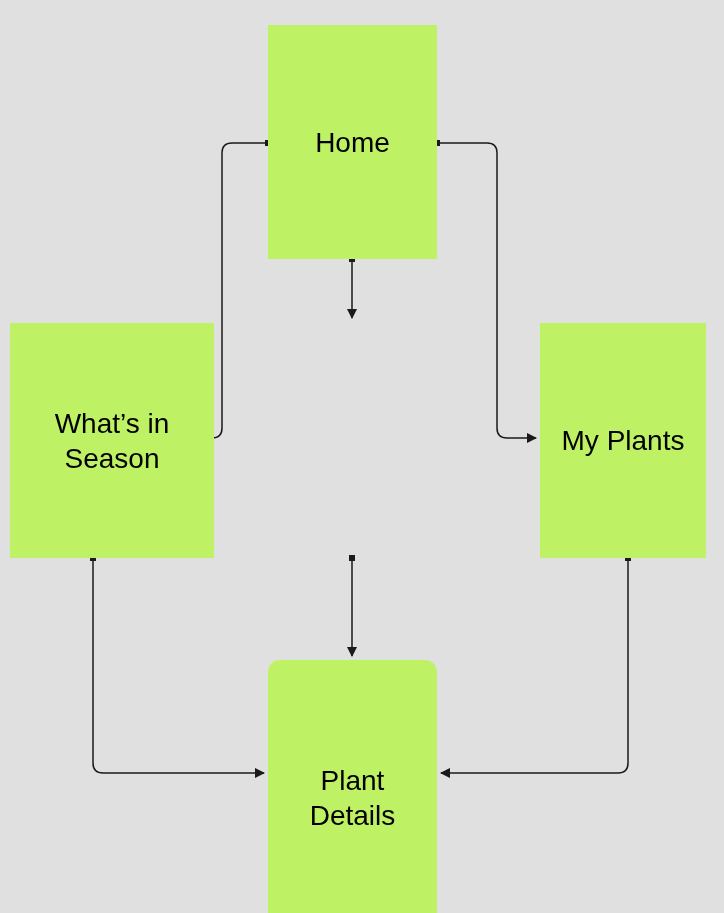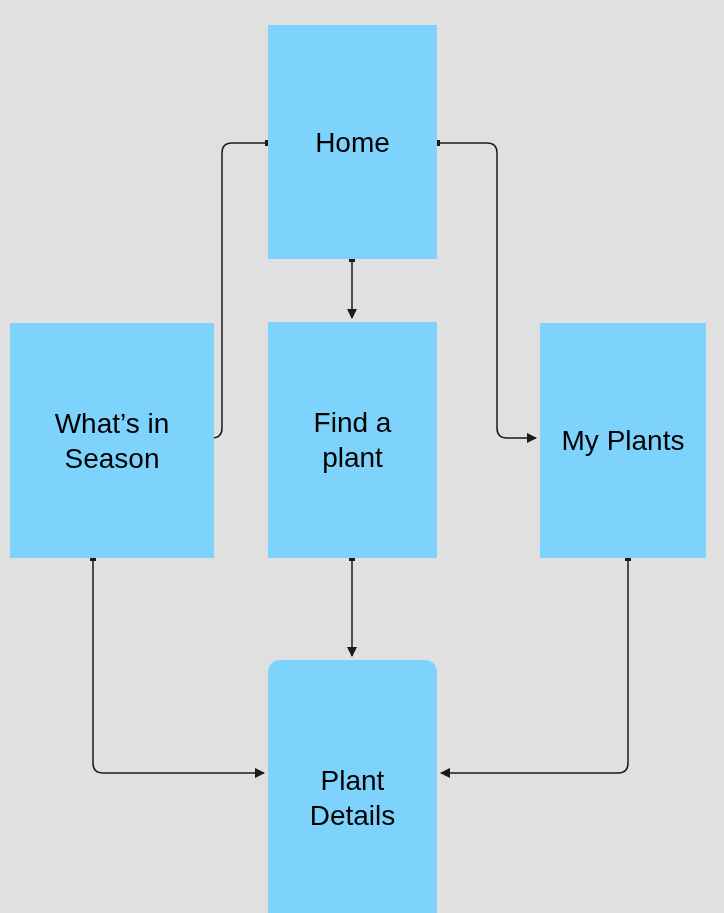--- a/index.html
+++ b/index.html
@@ -24,21 +24,21 @@
     height: 913px;
     pointer-events: none;
   }
   .edge {
     fill: none;
     stroke: #1a1a1a;
     stroke-width: 1.5;
   }
   .node {
     position: absolute;
-    background: #7dd3fc;
+    background: #bef264;
     display: flex;
     align-items: center;
     justify-content: center;
     text-align: center;
     color: #000000;
     font-size: 28px;
     line-height: 1.25;
     padding: 0 18px;
     box-sizing: border-box;
     cursor: default;
@@ -78,23 +78,20 @@
   </svg>
 
   <div class="node node-home">
     <span>Home</span>
   </div>
 
   <div class="node node-whats-in-season">
     <span>What’s in Season</span>
   </div>
 
-  <div class="node node-find-a-plant">
-    <span>Find a plant</span>
-  </div>
 
   <div class="node node-my-plants">
     <span>My Plants</span>
   </div>
 
   <div class="node node-plant-details">
     <span>Plant Details</span>
   </div>
 
 </div>

